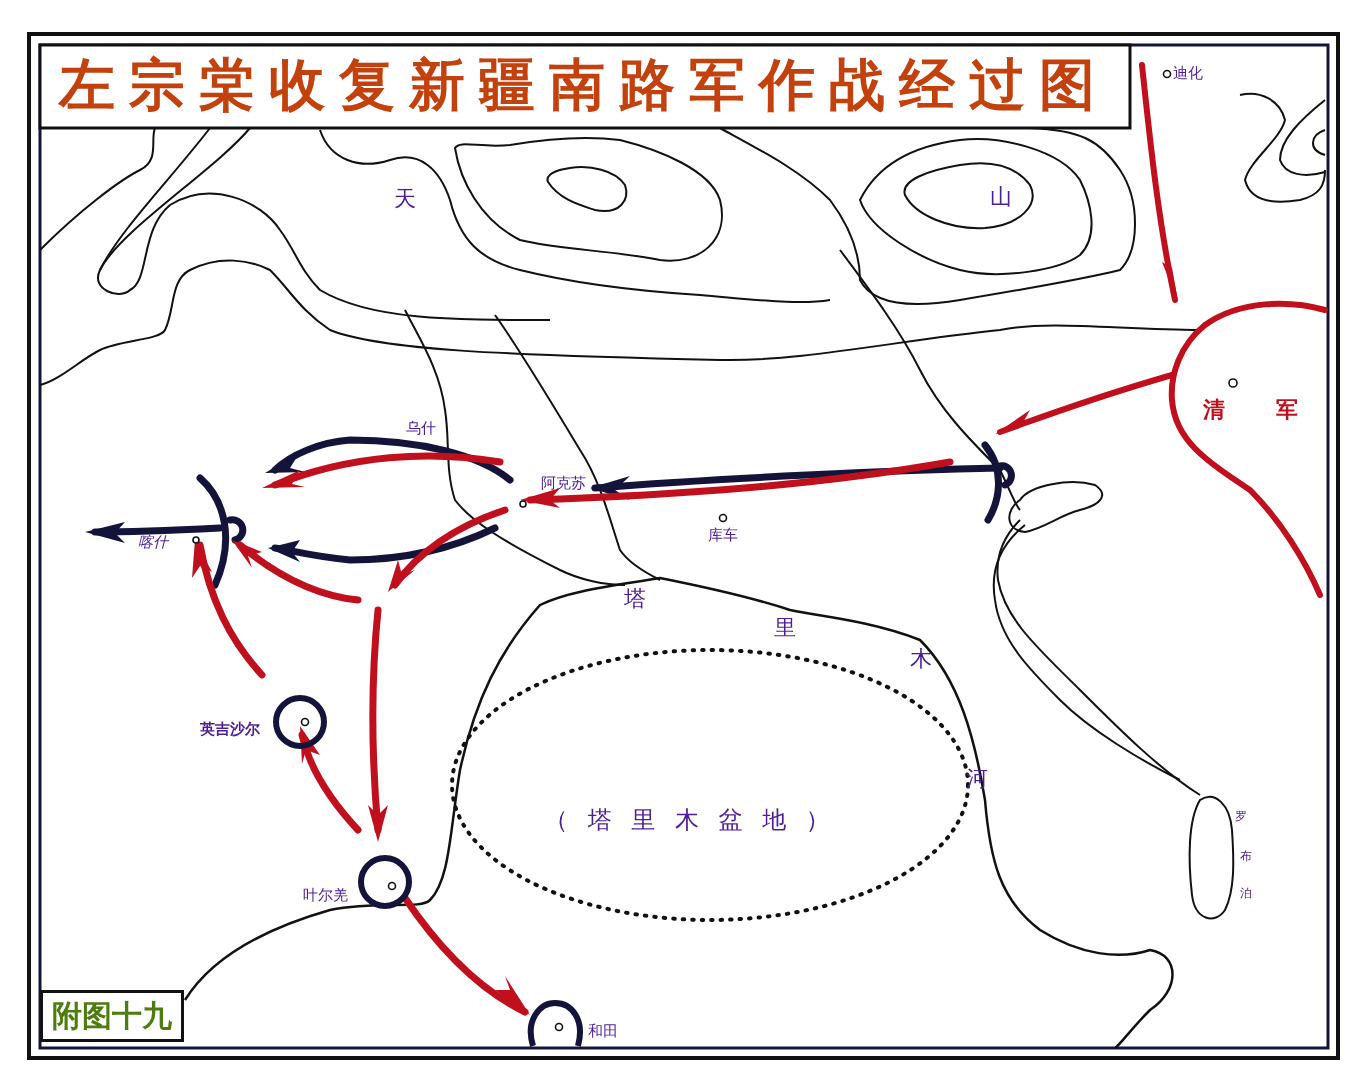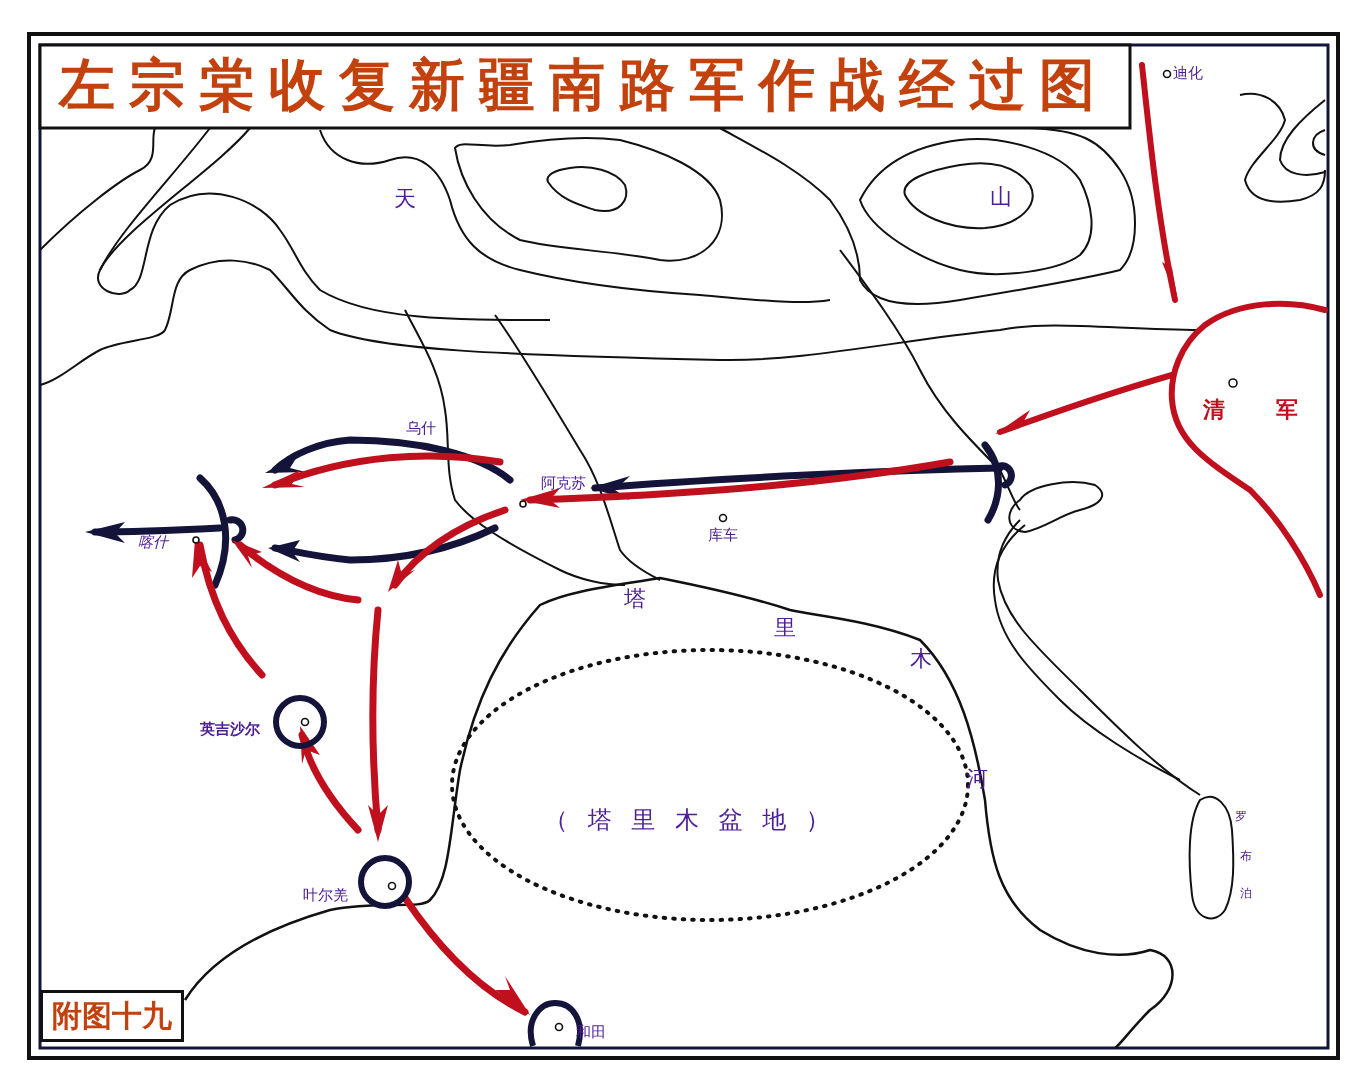--- a/index.html
+++ b/index.html
@@ -6,21 +6,21 @@
   body { width:1372px; height:1079px; position:relative; overflow:hidden;
          font-family:"DejaVu Serif","Liberation Serif",serif; }
   #map { position:absolute; left:0; top:0; width:1372px; height:1079px; }
   .lbl { position:absolute; color:#4c1d95; white-space:nowrap; line-height:1; }
   .title { position:absolute; left:40px; top:46px; width:1088px; height:80px;
            display:flex; align-items:center; justify-content:center;
            font-size:56px; letter-spacing:14px; color:#c2410c;
            font-family:"DejaVu Sans","Liberation Sans",sans-serif; font-weight:bold; }
   .fig-label { position:absolute; left:40px; top:990px; width:144px; height:52px;
                border:3px solid #111; background:#fff; display:flex; align-items:center;
-               justify-content:center; font-size:30px; font-weight:bold; color:#c2410c;
+               justify-content:center; font-size:30px; font-weight:bold; color:#4d7c0f;
                font-family:"DejaVu Sans","Liberation Sans",sans-serif; box-sizing:border-box; }
   .sm { font-size:15px; }
   .md { font-size:22px; }
   .red { color:#c0101e; }
 </style>
 </head>
 <body>
 
 <svg id="map" viewBox="0 0 1372 1079" xmlns="http://www.w3.org/2000/svg">
 
@@ -134,21 +134,21 @@
 <span class="lbl sm" style="left:1173px;top:66px;">迪化</span>
 <span class="lbl md red" style="left:1203px;top:398px;font-weight:bold;">清</span>
 <span class="lbl md red" style="left:1276px;top:398px;font-weight:bold;">军</span>
 
 <span class="lbl sm" style="left:390px;top:421px;margin-left:16px;">乌什</span>
 <span class="lbl sm" style="left:523px;top:476px;margin-left:18px;">阿克苏</span>
 <span class="lbl sm" style="left:708px;top:528px;">库车</span>
 <span class="lbl sm" style="left:138px;top:535px;font-style:italic;">喀什</span>
 <span class="lbl sm" style="left:200px;top:722px;font-weight:bold;">英吉沙尔</span>
 <span class="lbl sm" style="left:303px;top:888px;">叶尔羌</span>
-<span class="lbl sm" style="left:576px;top:1025px;">和田</span>
+<span class="lbl sm" style="left:588px;top:1025px;font-family:Liberation Mono, monospace;">和田</span>
 
 <span class="lbl md" style="left:624px;top:588px;">塔</span>
 <span class="lbl md" style="left:774px;top:617px;">里</span>
 <span class="lbl md" style="left:910px;top:648px;">木</span>
 <span class="lbl md" style="left:966px;top:768px;">河</span>
 
 <span class="lbl" style="left:538px;top:808px;font-size:24px;letter-spacing:6px;margin-left:6px;">（ 塔   里   木   盆   地 ）</span>
 
 <span class="lbl" style="left:1235px;top:810px;font-size:12px;">罗</span>
 <span class="lbl" style="left:1240px;top:850px;font-size:12px;">布</span>

